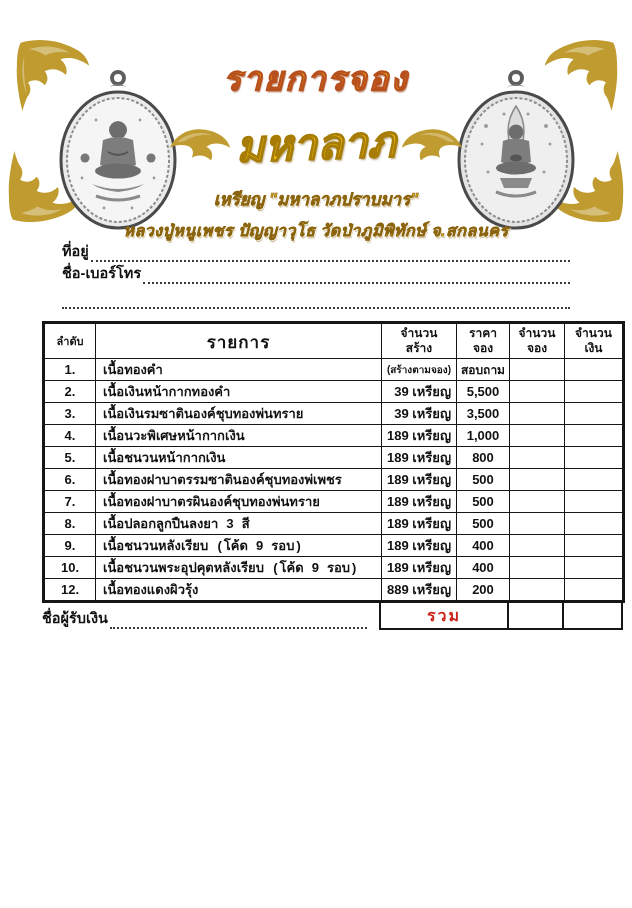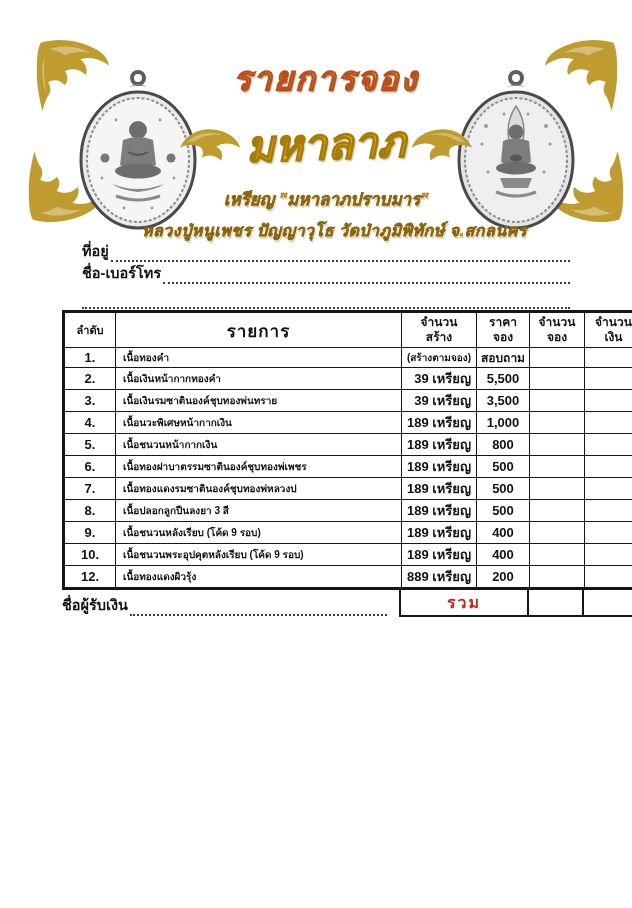--- a/index.html
+++ b/index.html
@@ -11,21 +11,20 @@
   }
   *{margin:0;padding:0;box-sizing:border-box;}
   html,body{background:#e9e9e9;}
   .page{
     position:relative;
     width:632px;height:908px;
     background:#ffffff;
     overflow:hidden;
     font-family:"Liberation Sans","DejaVu Sans",sans-serif;
     color:#111;
-    padding-left:20px;
   }
 
   
   .header{position:relative;height:208px;margin-top:28px;}
   .corner{position:absolute;width:74px;height:74px;}
   .corner svg{width:100%;height:100%;}
   .corner.tl{left:16px;top:10px;}
   .corner.tr{right:14px;top:10px;transform:scaleX(-1);}
   .corner.bl{left:8px;top:122px;transform:scaleY(-1);}
   .corner.br{right:8px;top:122px;transform:scale(-1,-1);}
@@ -71,33 +70,33 @@
   }
 
   
   .form-area{margin:4px 62px 0 62px;}
   .form-line{display:flex;align-items:flex-end;height:22px;}
   .form-line .lbl{font-size:14.5px;font-weight:bold;white-space:nowrap;padding-right:2px;}
   .dots{flex:1;border-bottom:2px dotted #3a3a3a;height:16px;}
   .form-line.fullline{margin-top:3px;}
 
   
-  .tbl-wrap{margin:1px 42px 0 42px;}
+  .tbl-wrap{margin:12px 42px 0 42px;}
   table{border-collapse:collapse;table-layout:fixed;width:580px;}
   col.w-no{width:52px;} col.w-item{width:286px;} col.w-qty{width:75px;}
   col.w-price{width:53px;} col.w-booked{width:55px;} col.w-amount{width:59px;}
   table.main{border:3px solid var(--border-black);}
   table.main th,table.main td{border:1.5px solid var(--border-black);overflow:hidden;}
   th{font-weight:bold;white-space:pre-line;vertical-align:middle;padding:2px 0;}
   th.c-no{font-size:11px;height:34px;}
   th.c-item{font-size:17px;letter-spacing:1px;}
   th.c-qty,th.c-price,th.c-booked,th.c-amount{font-size:12px;line-height:1.25;}
   td{height:19.3px;font-size:13px;font-weight:bold;vertical-align:middle;}
   td.c-no{text-align:center;font-size:13px;}
-  td.c-item{text-align:left;padding-left:7px;font-weight:600;font-size:10px;}
+  td.c-item{text-align:left;padding-left:7px;font-weight:600;font-size:13px;font-family:Liberation Mono, monospace;}
   td.c-qty{text-align:right;padding-right:5px;}
   td.c-price{text-align:center;}
   tbody tr:first-child td.c-qty{font-size:10px;font-weight:600;}
   tbody tr:first-child td.c-price{font-size:12px;}
 
   
   table.strip{margin-top:0;}
   table.strip td{height:26px;}
   table.strip td.blank{border:none;vertical-align:bottom;}
   table.strip td.cell{border:2.5px solid var(--border-black);border-top:none;}
@@ -288,21 +287,21 @@
           <tr>
             <td class="c-no">6.</td>
             <td class="c-item">เนื้อทองฝาบาตรรมซาตินองค์ชุบทองพ่เพชร</td>
             <td class="c-qty">189 เหรียญ</td>
             <td class="c-price">500</td>
             <td class="c-booked"></td>
             <td class="c-amount"></td>
           </tr>
           <tr>
             <td class="c-no">7.</td>
-            <td class="c-item">เนื้อทองแดงรมซาตินองค์ชุบทองพ่หลวงป</td>
+            <td class="c-item">เนื้อทองฝาบาตรผินองค์ชุบทองพ่นทราย</td>
             <td class="c-qty">189 เหรียญ</td>
             <td class="c-price">500</td>
             <td class="c-booked"></td>
             <td class="c-amount"></td>
           </tr>
           <tr>
             <td class="c-no">8.</td>
             <td class="c-item">เนื้อปลอกลูกปืนลงยา 3 สี</td>
             <td class="c-qty">189 เหรียญ</td>
             <td class="c-price">500</td>

